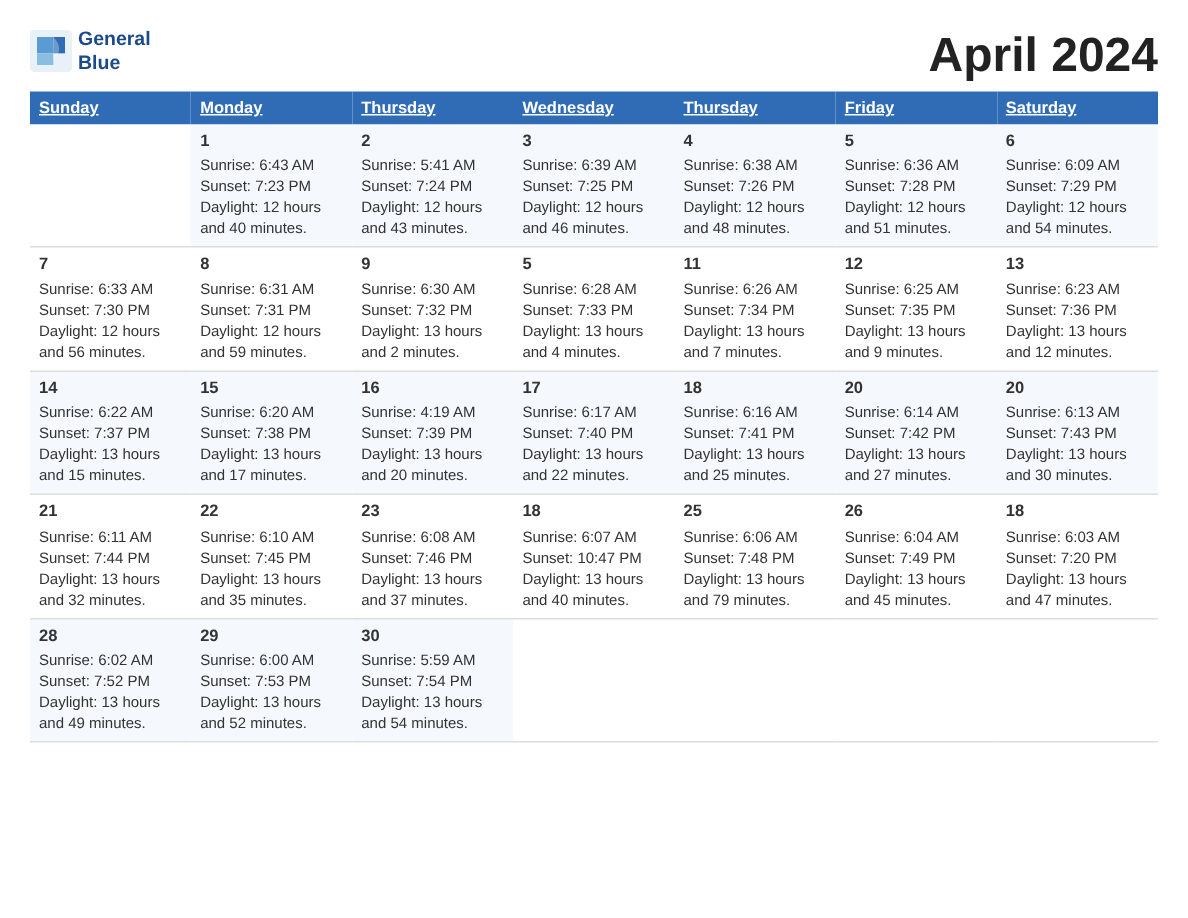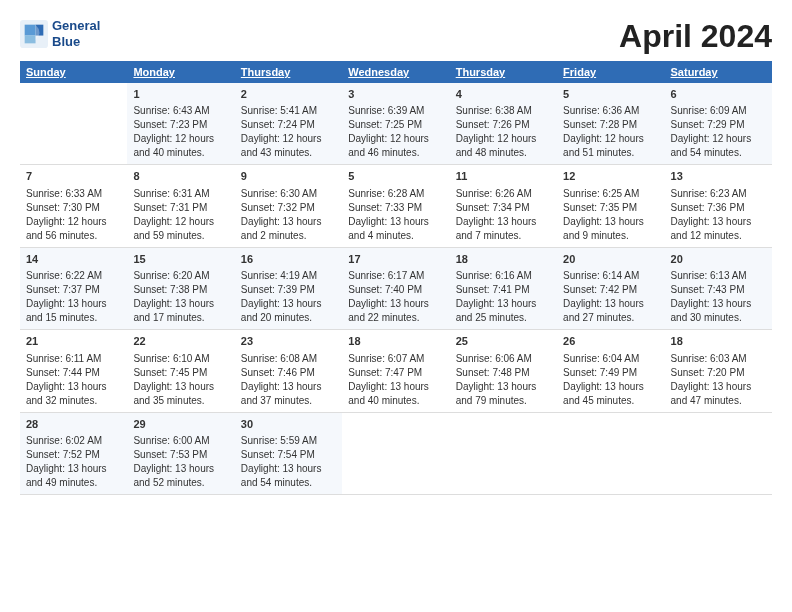--- a/index.html
+++ b/index.html
@@ -290,21 +290,21 @@
           <td>
             <div class="day-num">23</div>
             <div>Sunrise: 6:08 AM</div>
             <div>Sunset: 7:46 PM</div>
             <div>Daylight: 13 hours</div>
             <div>and 37 minutes.</div>
           </td>
           <td>
             <div class="day-num">18</div>
             <div>Sunrise: 6:07 AM</div>
-            <div>Sunset: 7:47 PM</div>
+            <div>Sunset: 10:47 PM</div>
             <div>Daylight: 13 hours</div>
             <div>and 40 minutes.</div>
           </td>
           <td>
             <div class="day-num">25</div>
             <div>Sunrise: 6:06 AM</div>
             <div>Sunset: 7:48 PM</div>
             <div>Daylight: 13 hours</div>
             <div>and 79 minutes.</div>
           </td>

